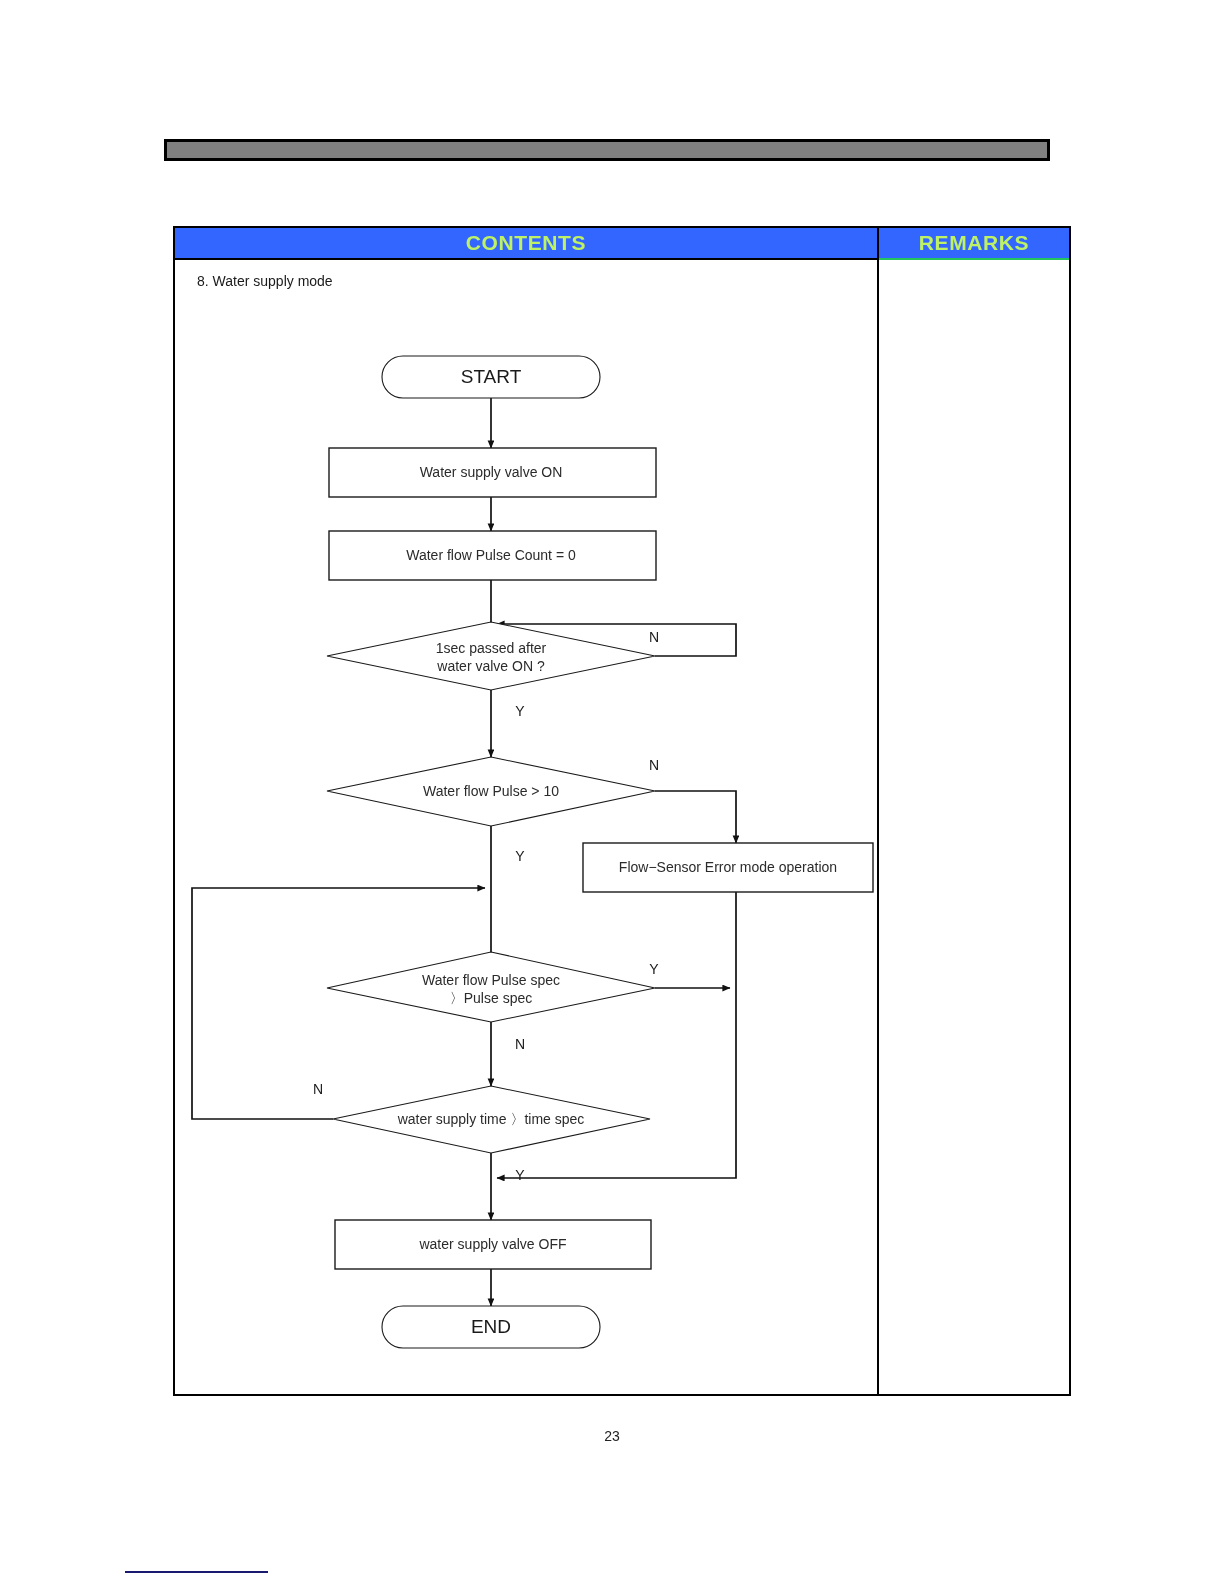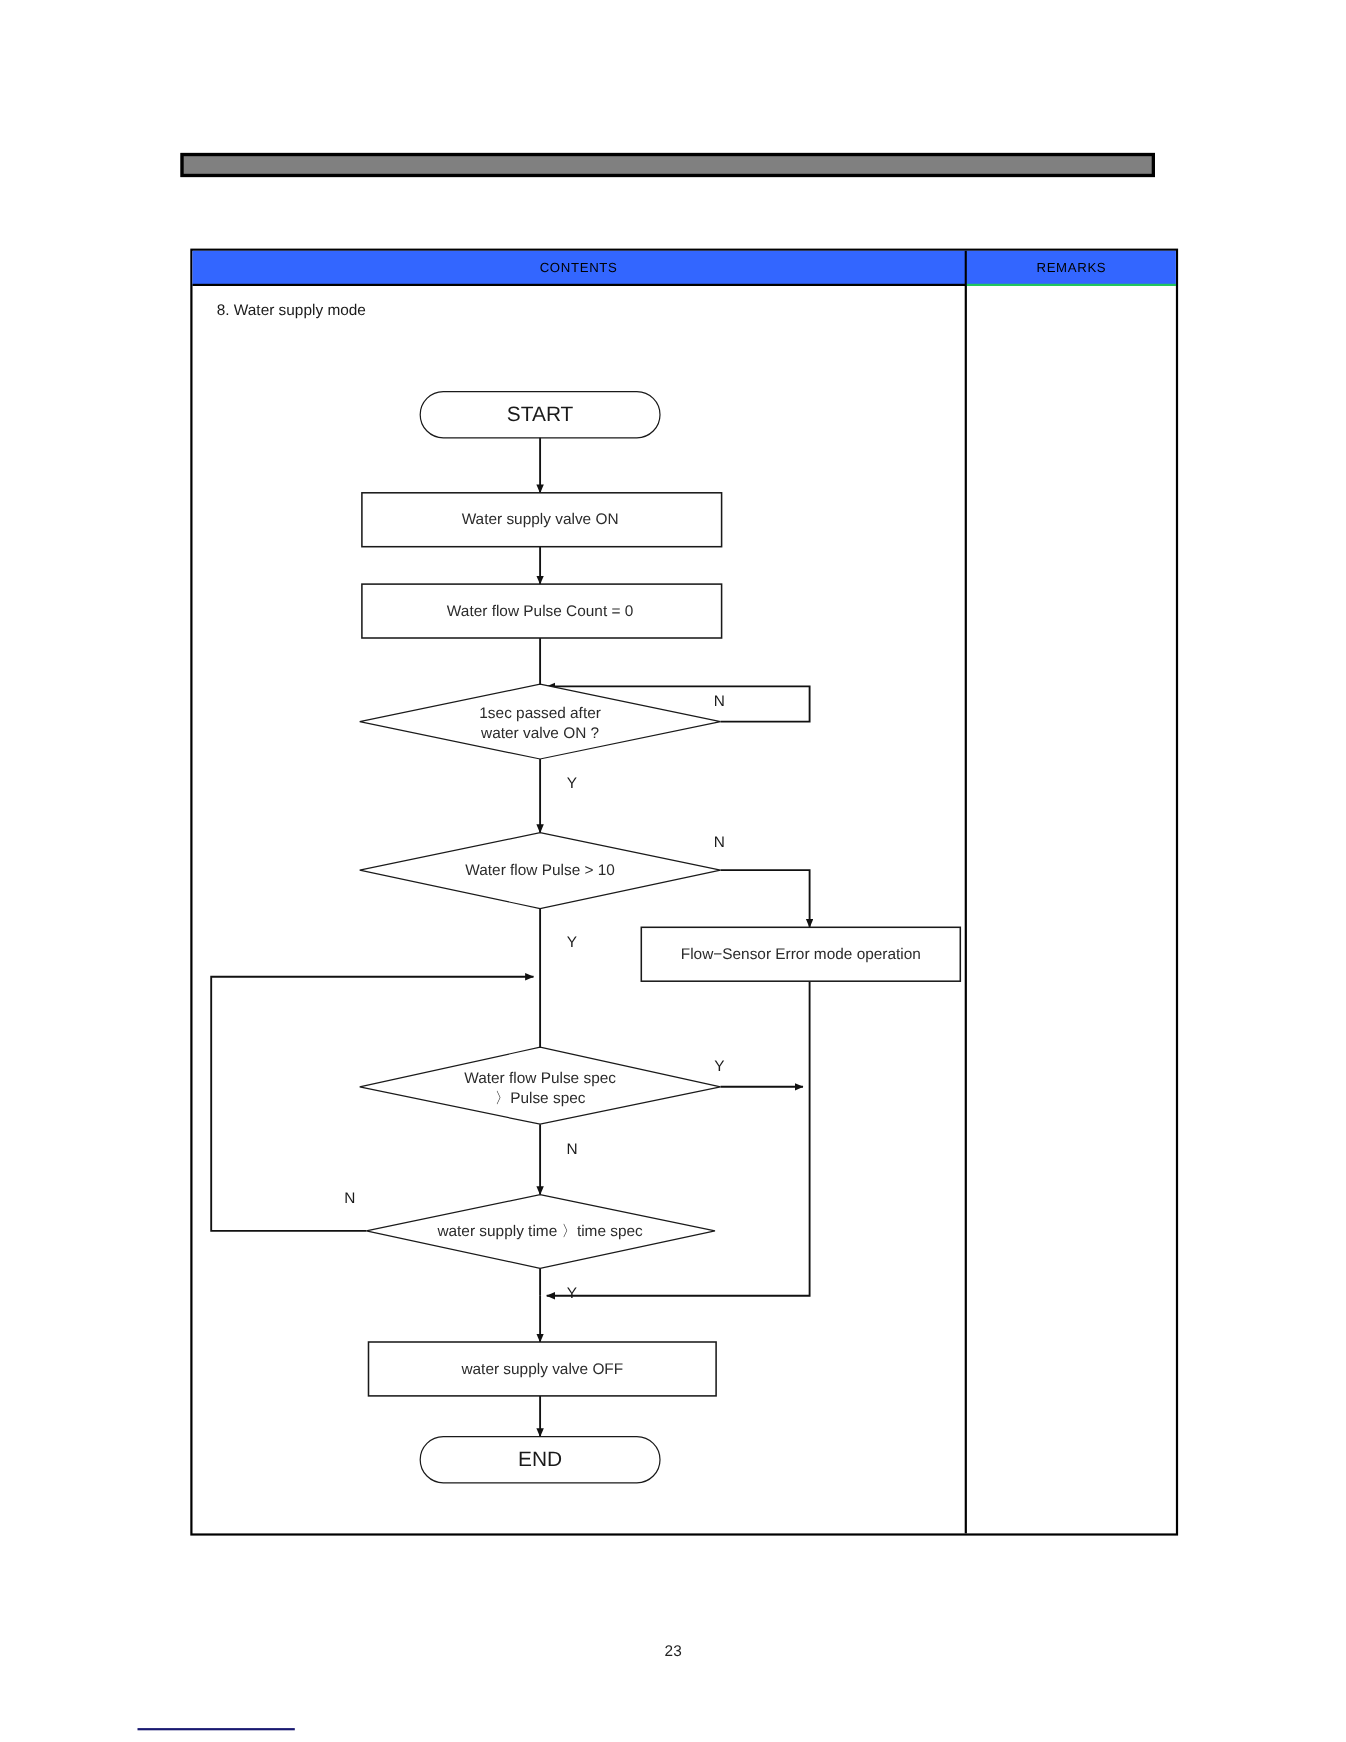--- a/index.html
+++ b/index.html
@@ -41,23 +41,23 @@
   #table-head {
     position: absolute;
     left: 0;
     top: 0;
     width: 100%;
     height: 32px;
     display: flex;
   }
   .head-cell {
     background: #3366FF;
-    color: #000000;
-    font-weight: normal;
-    font-size: 12px;
+    color: #bef264;
+    font-weight: bold;
+    font-size: 21px;
     letter-spacing: 0.6px;
     display: flex;
     align-items: center;
     justify-content: center;
     box-sizing: border-box;
   }
   #head-contents {
     width: 704px;
     border-right: 2px solid #000000;
     border-bottom: 2px solid #000000;
@@ -132,21 +132,21 @@
     font-family: "Liberation Sans", sans-serif;
     font-size: 14px;
     fill: #1a1a1a;
     text-anchor: middle;
   }
 
   
   #page-number {
     position: absolute;
     left: 0;
-    top: 1492px;
+    top: 1428px;
     width: 1224px;
     text-align: center;
     font-size: 14px;
     color: #222222;
   }
   #footer-rule {
     position: absolute;
     left: 125px;
     top: 1571px;
     width: 143px;

